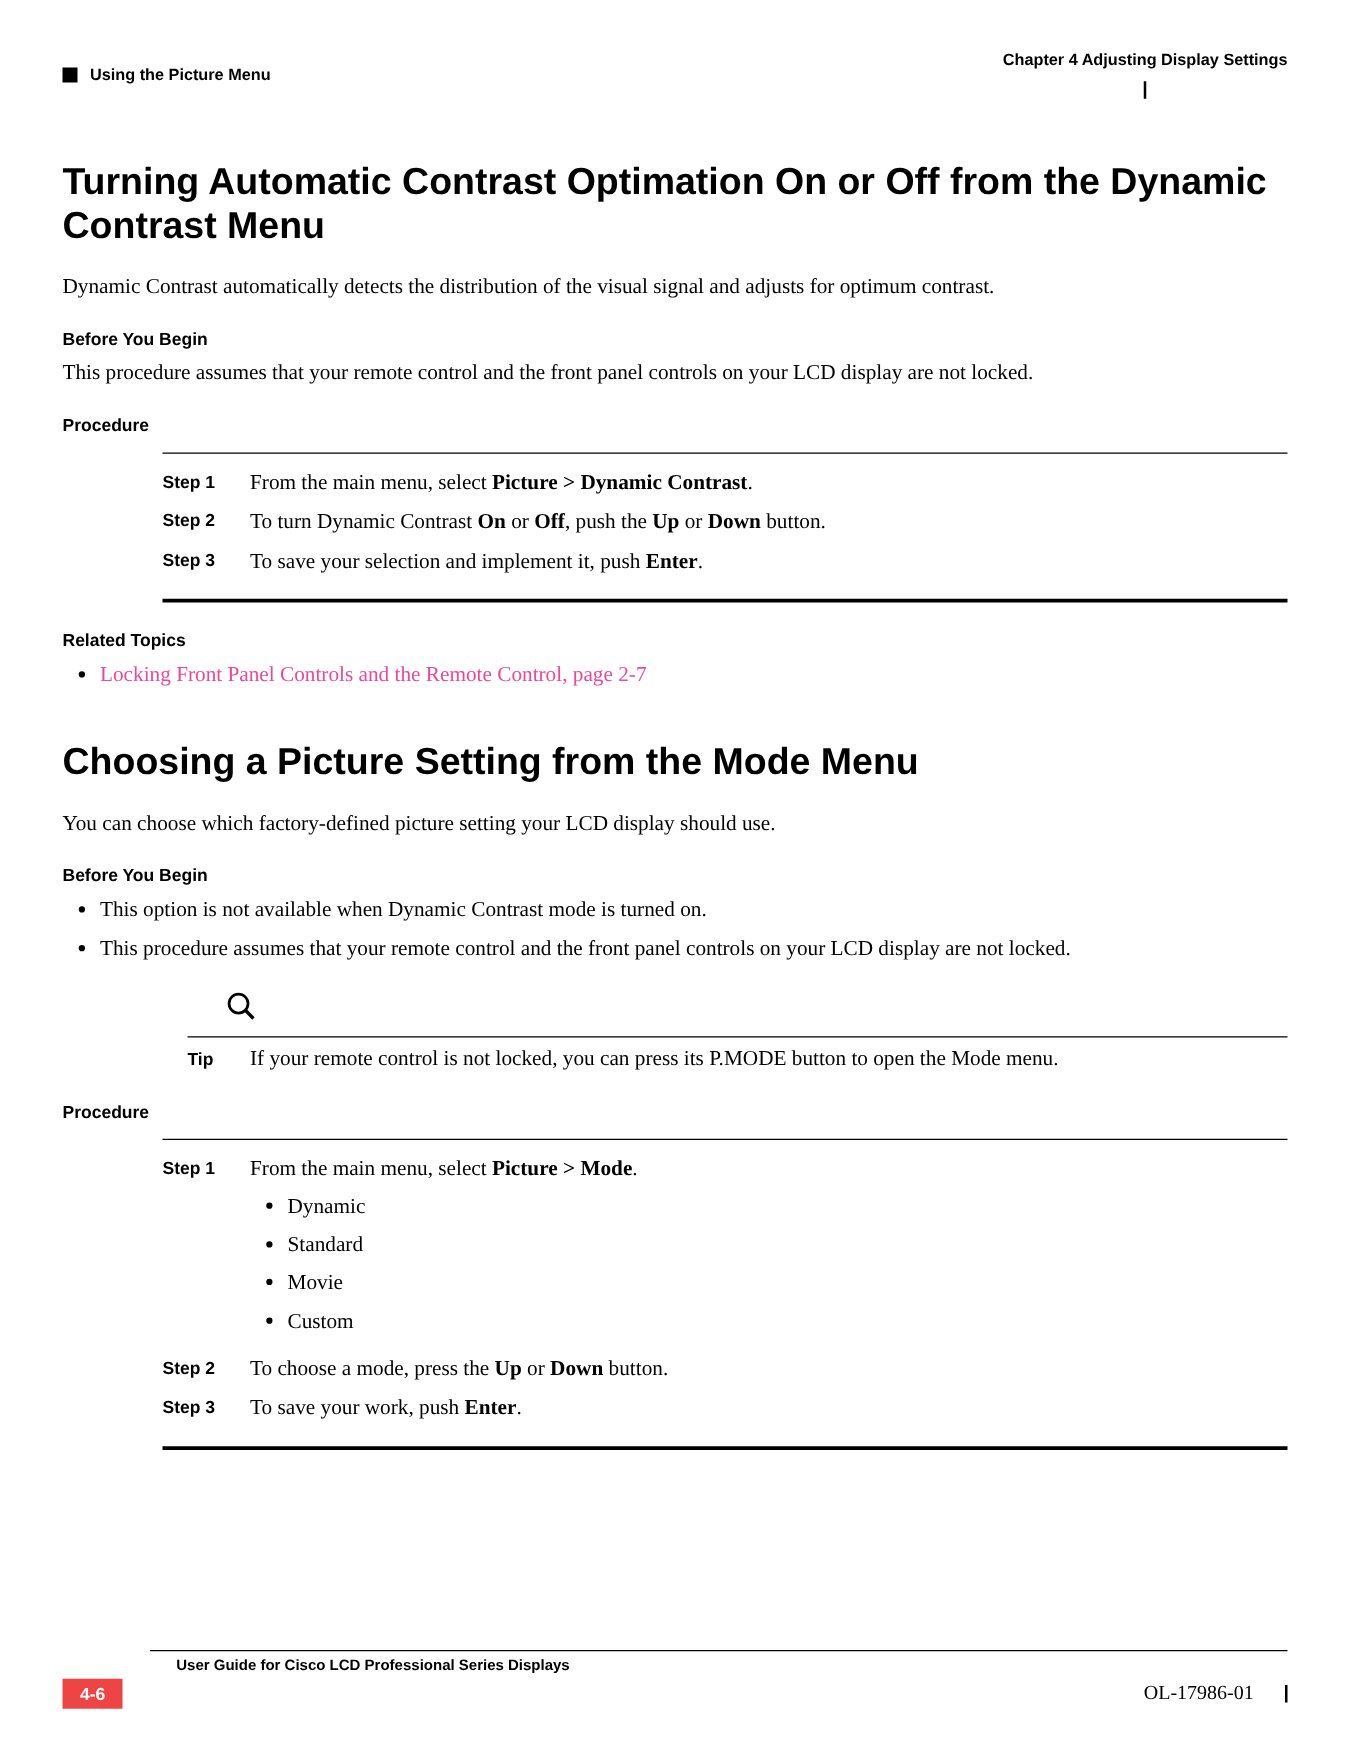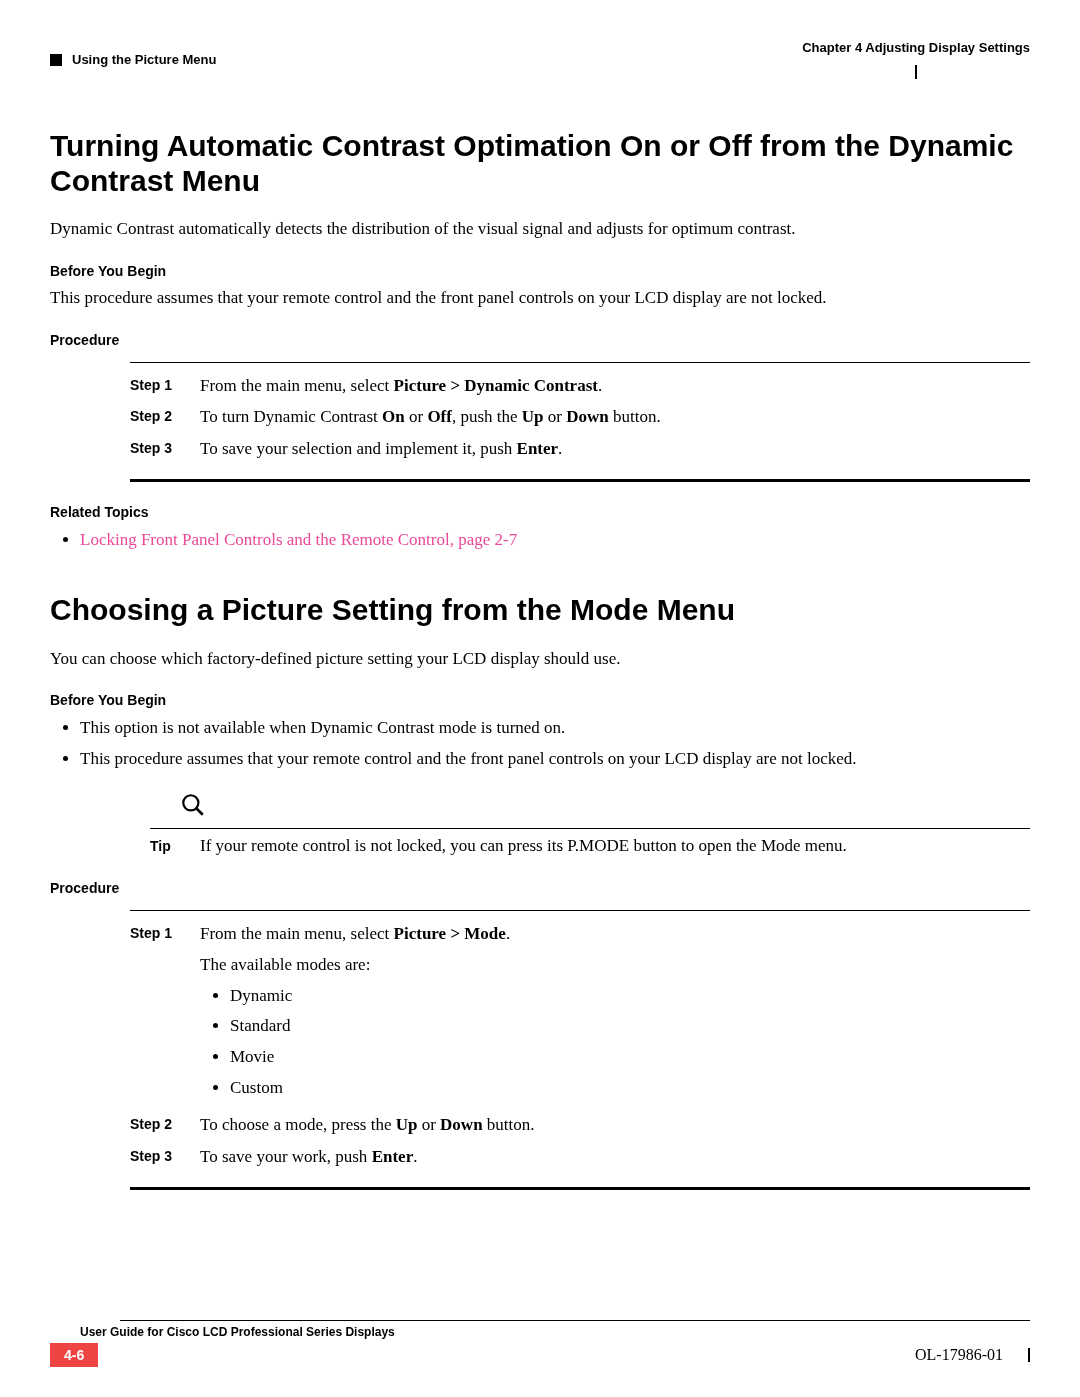--- a/index.html
+++ b/index.html
@@ -151,21 +151,21 @@
   }
   .footer-row {
     display: flex;
     justify-content: space-between;
     align-items: center;
     font-family: Arial, Helvetica, sans-serif;
     font-weight: bold;
     font-size: 12px;
   }
   .footer-title {
-    margin-left: 30px;
+    margin-left: 91px;
   }
   .page-num-box {
     background: #ef4444;
     color: #fff;
     font-family: Arial, Helvetica, sans-serif;
     font-weight: bold;
     font-size: 14px;
     padding: 4px 14px;
     display: inline-block;
   }
@@ -263,21 +263,21 @@
 
   <div class="body-block">
     <div class="subhead">Procedure</div>
   </div>
 
   <div class="steps-wrap">
     <hr class="thin-rule">
     <div id="s2steps">
         <div class="step-row">
           <span class="step-label">Step 1</span>
-          <span class="step-text">From the main menu, select <b>Picture &gt; Mode</b>.<div style="margin-top:6px;">The available modes are:</div><ul class="bullets" style="margin-top:6px;">
+          <span class="step-text">From the main menu, select <b>Picture &gt; Mode</b>.<ul class="bullets" style="margin-top:6px;">
               <li>Dynamic</li>
               <li>Standard</li>
               <li>Movie</li>
               <li>Custom</li>
             </ul></span>
         </div>
         <div class="step-row">
           <span class="step-label">Step 2</span>
           <span class="step-text">To choose a mode, press the <b>Up</b> or <b>Down</b> button.</span>
         </div>

